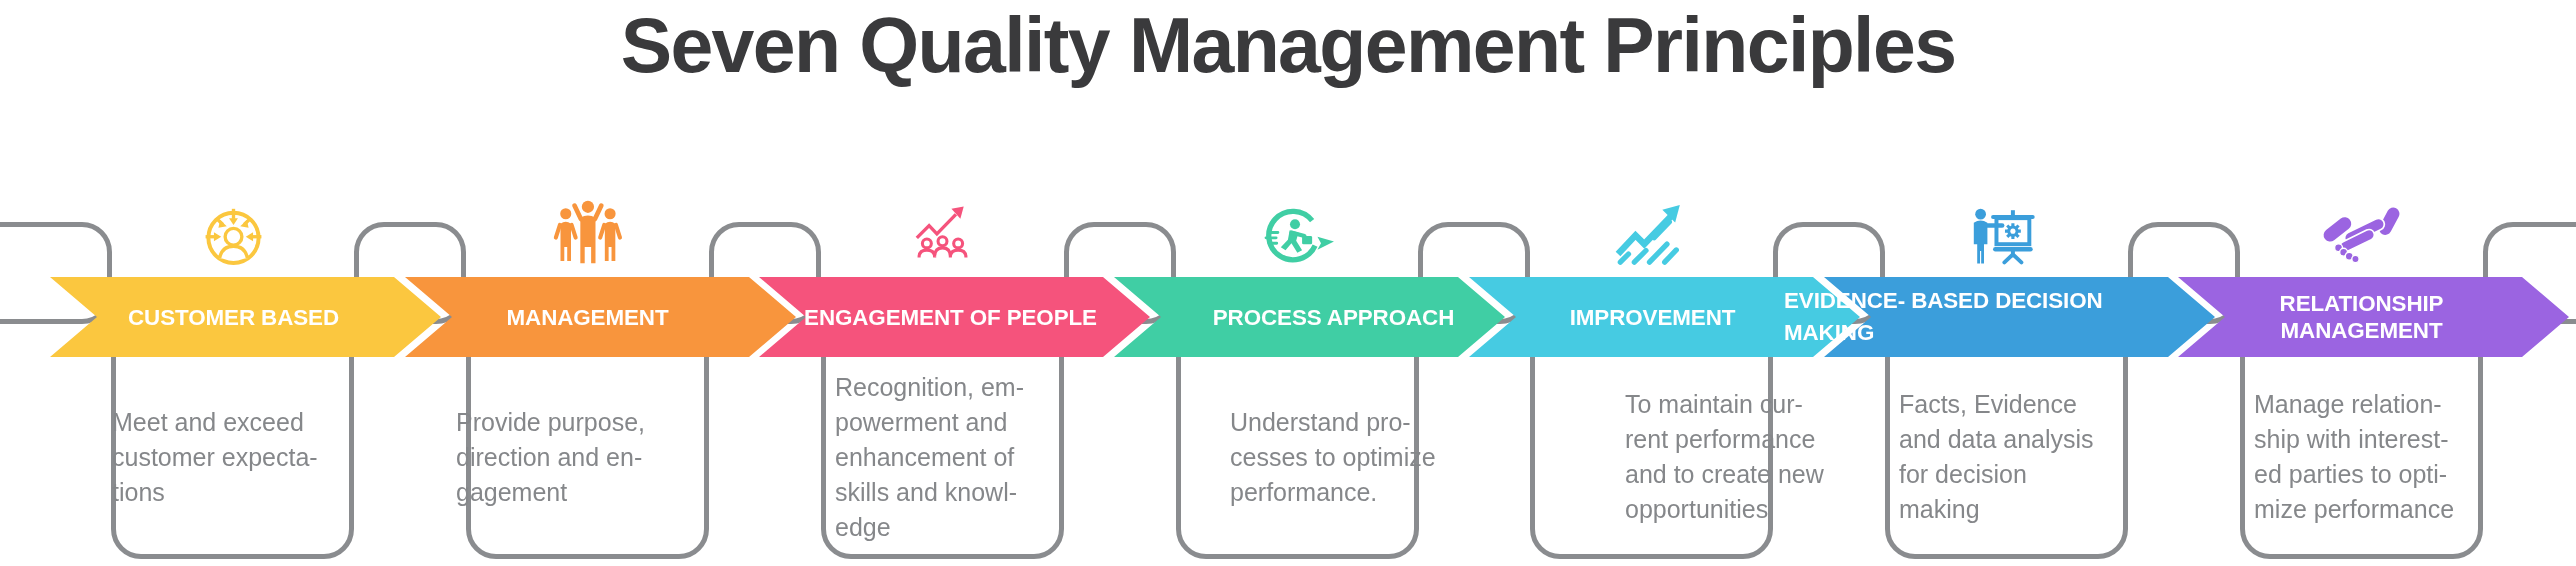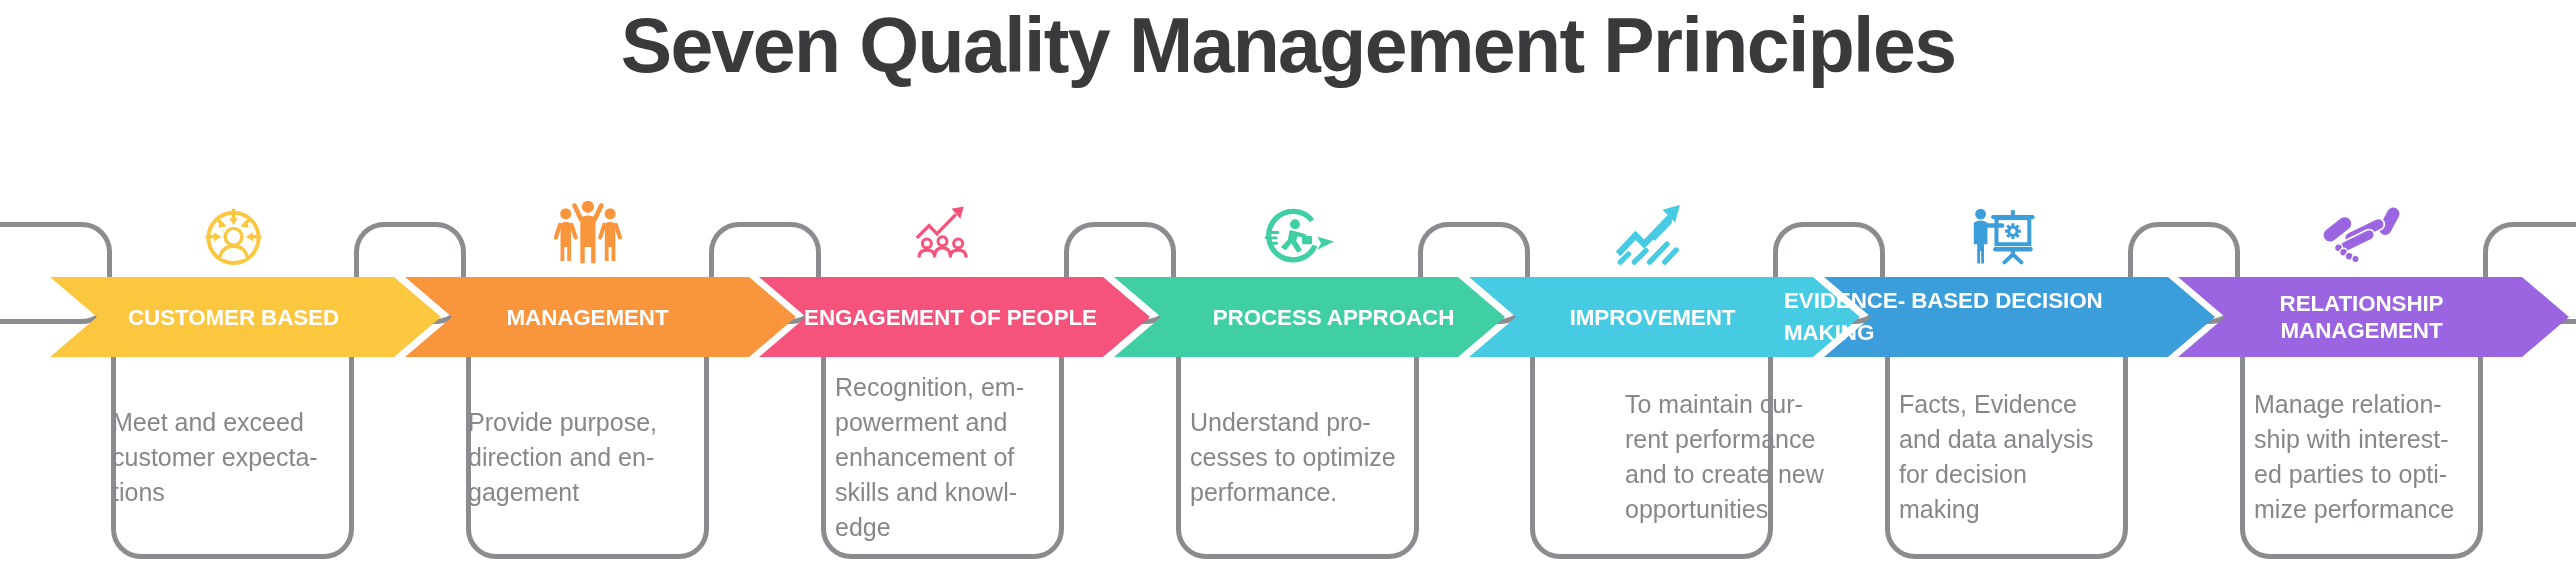--- a/index.html
+++ b/index.html
@@ -95,21 +95,21 @@
         <path d="M18 44 Q27 37 36 44 L36 108 L29.5 108 L29.5 84 L24.5 84 L24.5 108 L18 108 Z"></path>
         <path d="M17 46 L10 68 M37 46 L44 68" stroke="currentColor" stroke-width="7" stroke-linecap="round"></path>
         <circle cx="103" cy="27" r="9.5"></circle>
         <path d="M94 44 Q103 37 112 44 L112 108 L105.5 108 L105.5 84 L100.5 84 L100.5 108 L94 108 Z"></path>
         <path d="M93 46 L86 68 M113 46 L120 68" stroke="currentColor" stroke-width="7" stroke-linecap="round"></path>
         <circle cx="65" cy="15" r="10.5"></circle>
         <path d="M52 34 Q65 26 78 34 L78 112 L70.5 112 L70.5 84 L59.5 84 L59.5 112 L52 112 Z"></path>
         <path d="M53 36 L42 13 M77 36 L88 13" stroke="currentColor" stroke-width="8" stroke-linecap="round"></path>
       </svg>
     </div>
-    <div class="desc" style="left:468px">Provide purpose,
+    <div class="desc" style="left:456px">Provide purpose,
 direction and en-
 gagement</div>
   </div>
 
   <div>
     <div class="card" style="left:821px"></div>
     <div class="arrow" style="left: 759px; --c: #F5537C;"></div>
     <div class="label" style="left:804px">ENGAGEMENT OF PEOPLE</div>
     <div class="icon" style="left: 886px; --c: #F5537C;">
       <svg height="67" viewBox="0 0 120 120" fill="none" stroke="currentColor">
@@ -138,21 +138,21 @@
       <svg height="65" viewBox="0 0 140 110" fill="none" stroke="currentColor">
         <path d="M95 30 A41 41 0 1 0 100 72" stroke-width="9"></path>
         <polygon points="104,57 132,65 104,79 110,68" fill="currentColor" stroke="none"></polygon>
         <circle cx="66" cy="36" r="8.5" fill="currentColor" stroke="none"></circle>
         <path d="M57 46 L72 50 L68 64 L78 80 L70 84 L60 68 L50 80 L42 75 L54 62 Z" fill="currentColor" stroke="none"></path>
         <path d="M60 50 L82 56" stroke-width="7" stroke-linecap="round"></path>
         <rect x="78" y="56" width="17" height="14" rx="2.5" fill="currentColor" stroke="none"></rect>
         <path d="M22 50 h15 M17 59 h17 M22 68 h13" stroke-width="5" stroke-linecap="round"></path>
       </svg>
     </div>
-    <div class="desc" style="left:1190px">Understand pro-
+    <div class="desc" style="left:1230px">Understand pro-
 cesses to optimize
 performance.</div>
   </div>
 
   <div>
     <div class="card" style="left:1530px"></div>
     <div class="arrow" style="left: 1469px; --c: #46CBE2;"></div>
     <div class="label" style="left:1506px">IMPROVEMENT</div>
     <div class="icon" style="left: 1596px; --c: #46CBE2;">
       <svg height="70" viewBox="0 0 140 120" fill="none" stroke="currentColor">

